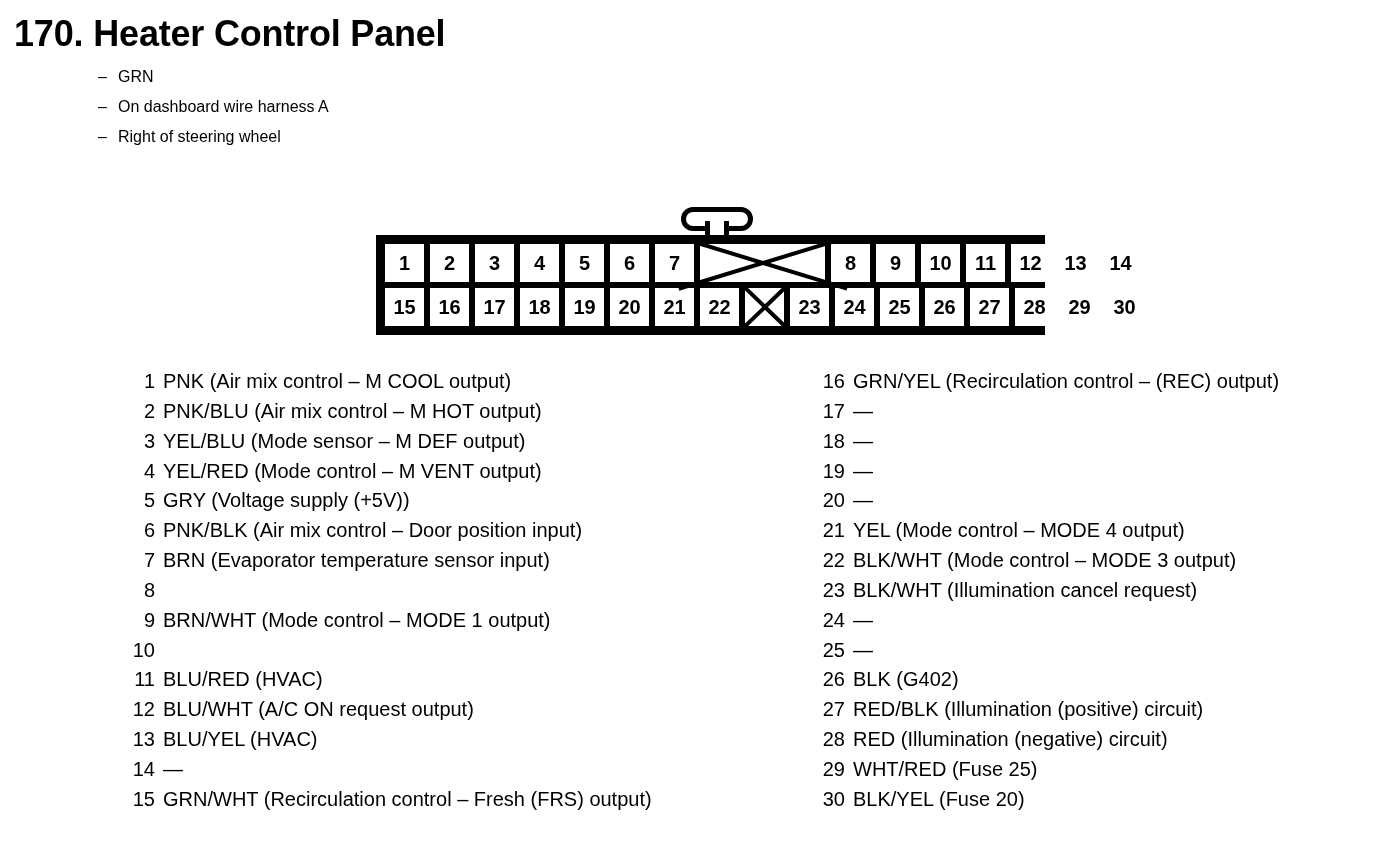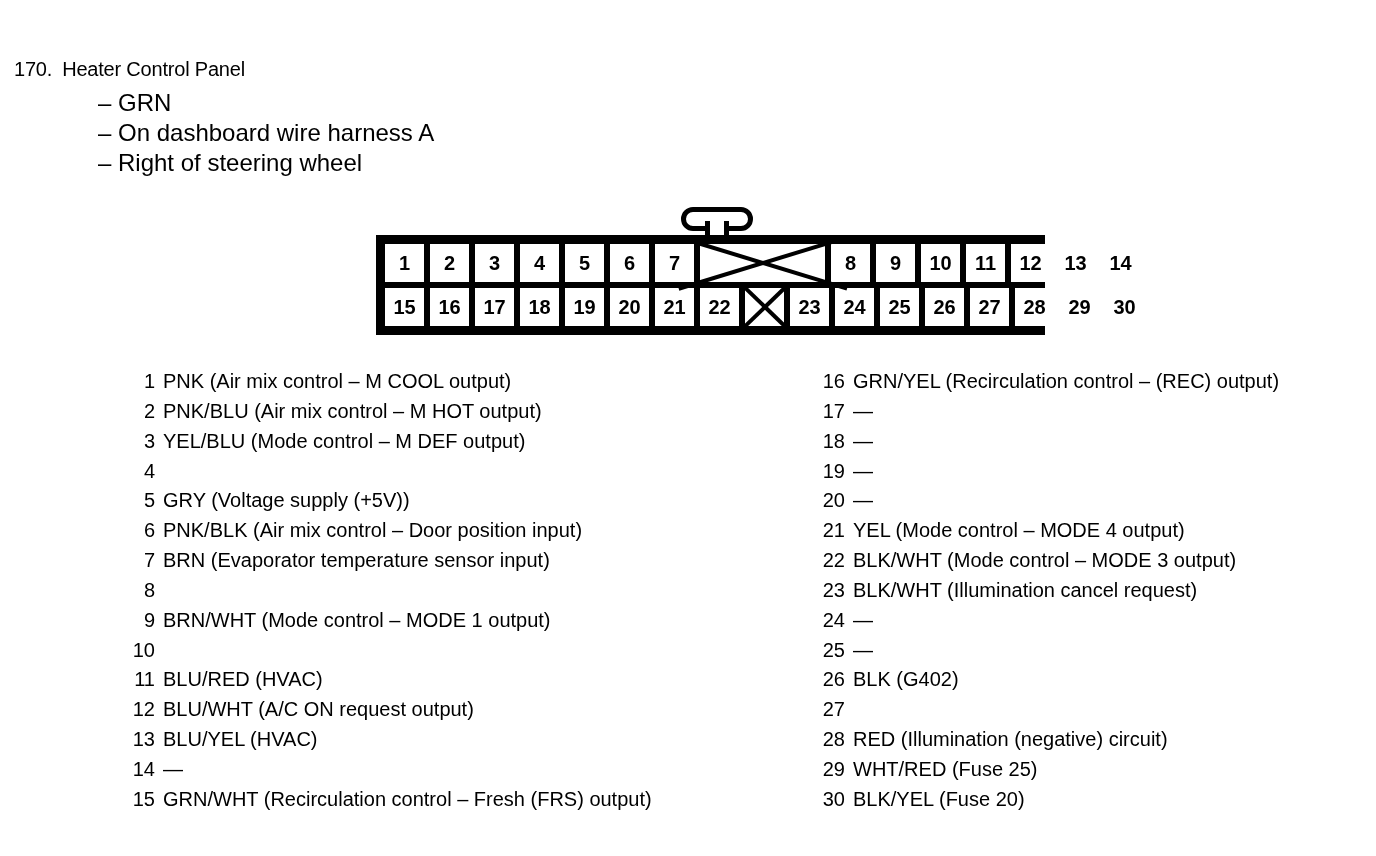--- a/index.html
+++ b/index.html
@@ -18,41 +18,40 @@
   }
 
   
   #header-block {
     position: absolute;
     left: 14px;
     top: 14px;
     width: 900px;
   }
   #page-title {
-    font-size: 20px;
-    font-weight: normal;
+    font-size: 36px;
+    font-weight: bold;
     letter-spacing: -0.2px;
     line-height: 1.1;
     white-space: nowrap;
-    margin-top: 44px;
   }
   #title-number {
     display: inline;
   }
   #title-text {
     display: inline;
     margin-left: 10px;
   }
   #subtitle-list {
     margin: 8px 0 0 84px;
     padding: 0;
     list-style: none;
   }
   #subtitle-list li {
-    font-size: 24px;
+    font-size: 16px;
     line-height: 30px;
     white-space: nowrap;
   }
   .dash-lead {
     display: inline-block;
     width: 20px;
   }
 
   
   #connector-wrap {
@@ -225,24 +224,25 @@
     <div class="pin-row">
       <span class="pin-num">1</span>
       <span class="pin-desc">PNK (Air mix control – M COOL output)</span>
     </div>
     <div class="pin-row">
       <span class="pin-num">2</span>
       <span class="pin-desc">PNK/BLU (Air mix control – M HOT output)</span>
     </div>
     <div class="pin-row">
       <span class="pin-num">3</span>
-      <span class="pin-desc">YEL/BLU (Mode control – M DEF output)</span>
+      <span class="pin-desc">YEL/BLU (Mode sensor – M DEF output)</span>
     </div>
     <div class="pin-row">
       <span class="pin-num">4</span>
+      <span class="pin-desc">YEL/RED (Mode control – M VENT output)</span>
     </div>
     <div class="pin-row">
       <span class="pin-num">5</span>
       <span class="pin-desc">GRY (Voltage supply (+5V))</span>
     </div>
     <div class="pin-row">
       <span class="pin-num">6</span>
       <span class="pin-desc">PNK/BLK (Air mix control – Door position input)</span>
     </div>
     <div class="pin-row">
@@ -320,20 +320,21 @@
     <div class="pin-row">
       <span class="pin-num">25</span>
       <span class="pin-desc">—</span>
     </div>
     <div class="pin-row">
       <span class="pin-num">26</span>
       <span class="pin-desc">BLK (G402)</span>
     </div>
     <div class="pin-row">
       <span class="pin-num">27</span>
+      <span class="pin-desc">RED/BLK (Illumination (positive) circuit)</span>
     </div>
     <div class="pin-row">
       <span class="pin-num">28</span>
       <span class="pin-desc">RED (Illumination (negative) circuit)</span>
     </div>
     <div class="pin-row">
       <span class="pin-num">29</span>
       <span class="pin-desc">WHT/RED (Fuse 25)</span>
     </div>
     <div class="pin-row">

